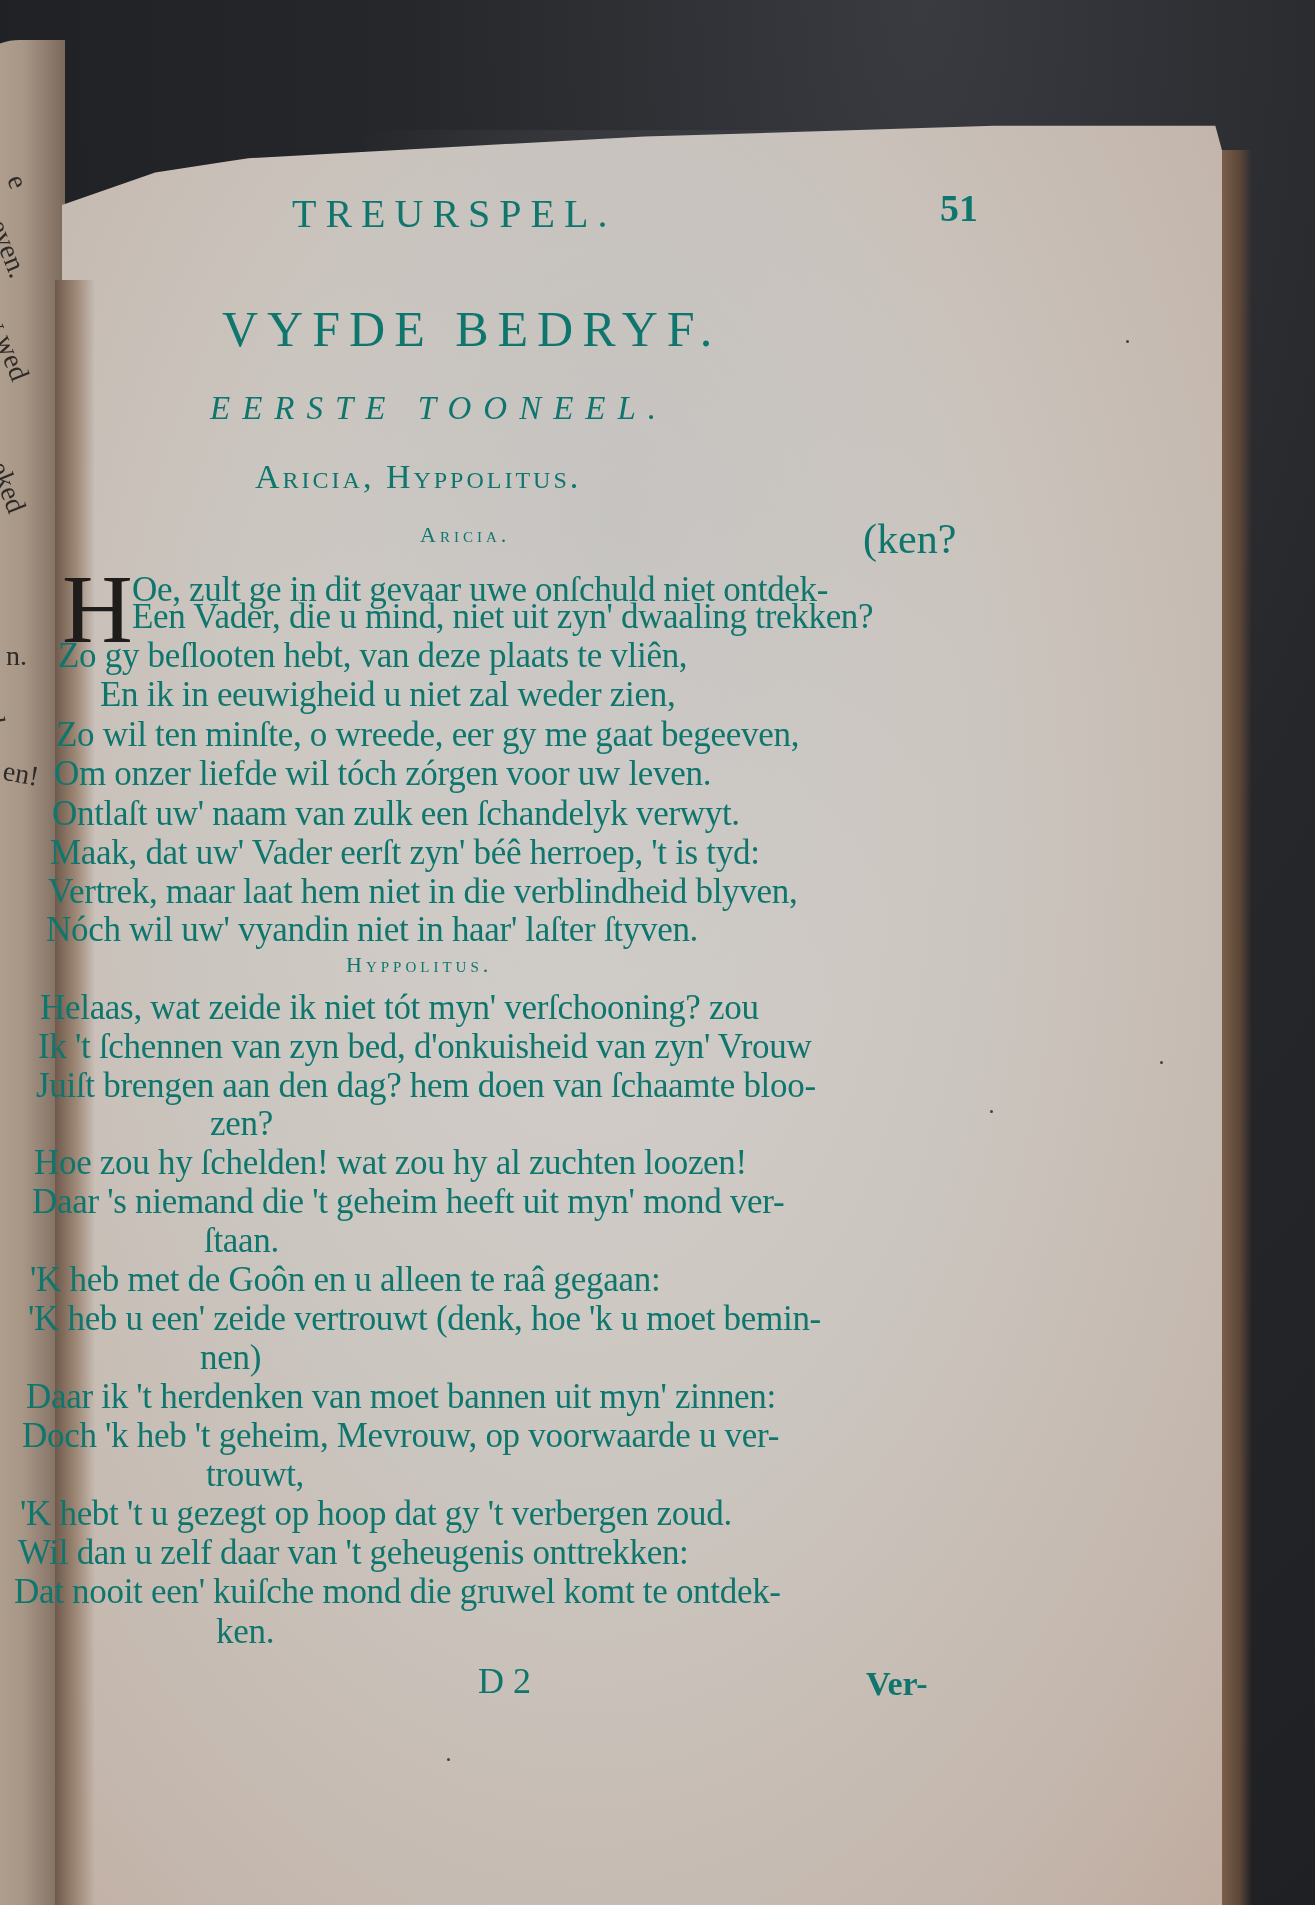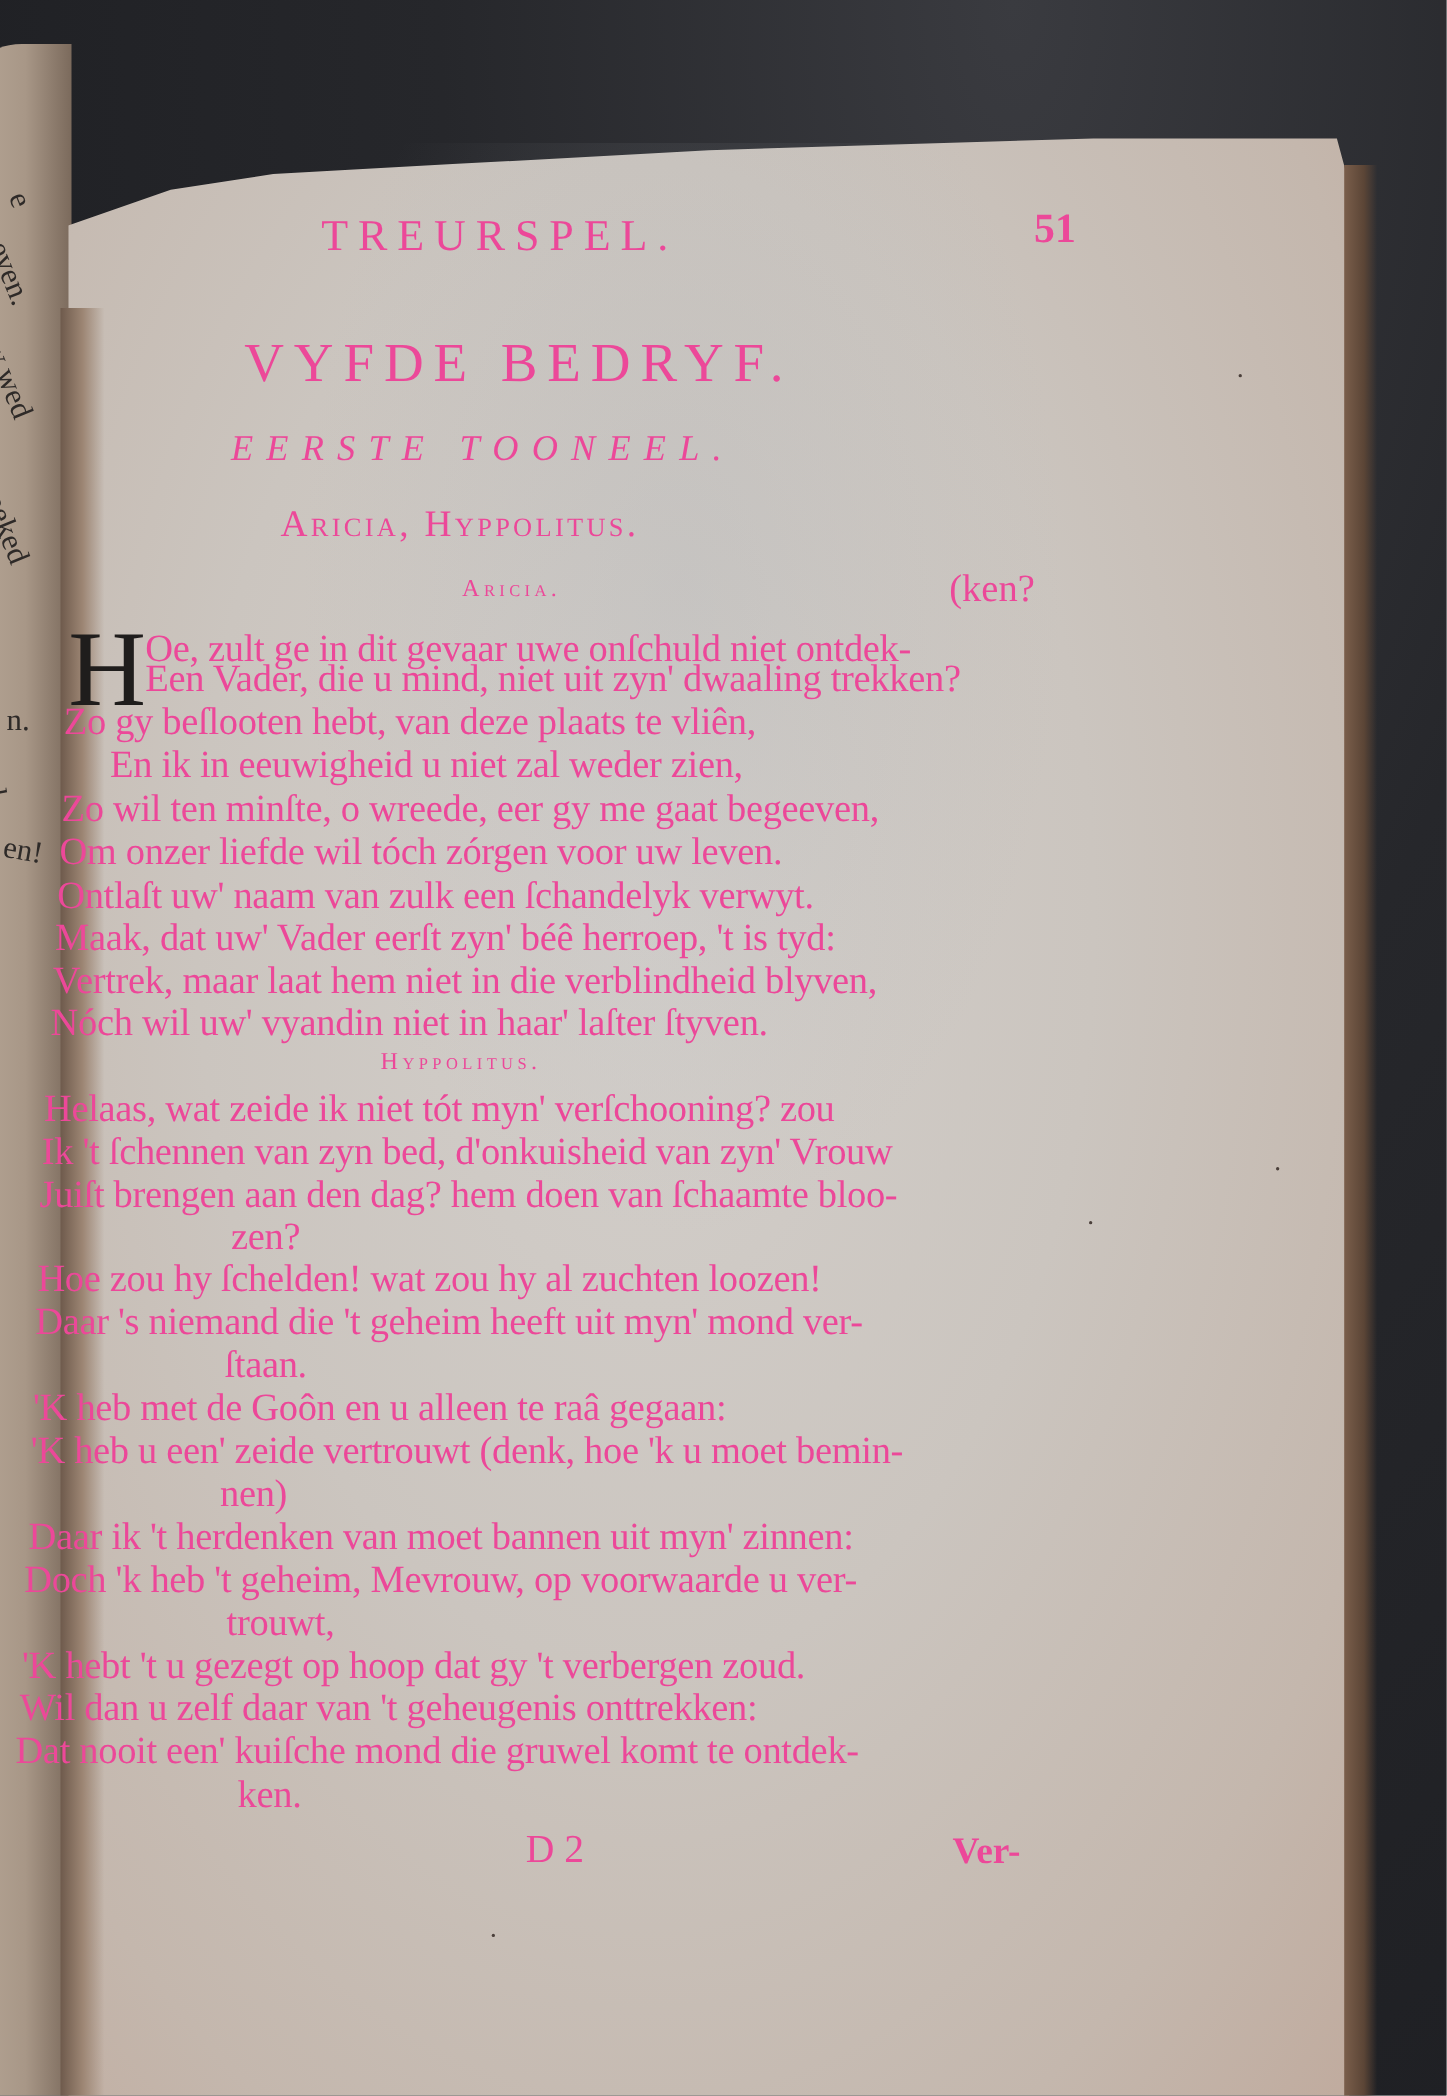--- a/index.html
+++ b/index.html
@@ -38,29 +38,29 @@
     clip-path: polygon(0% 5%, 8% 3.2%, 14% 2.6%, 16% 2.4%, 30% 1.9%, 50% 1.2%, 80% 0.6%, 99% 0.6%, 100% 3%, 100% 100%, 0% 100%);
   }
   .page-edge {
     position:absolute; left:1222px; top:150px; width:30px; height:1760px;
     background: linear-gradient(90deg, #7a5e4b 0%, #5b4536 60%, rgba(40,30,25,0) 100%);
   }
   .bleed {
     position:absolute; left:270px; top:130px; width:700px; height:1000px;
     background: radial-gradient(ellipse at 50% 40%, rgba(170,175,180,0.25), rgba(0,0,0,0) 70%);
   }
-  .ink { position:absolute; color:#ec4899; white-space:nowrap; }
+  .ink { position:absolute; color:#0f766e; white-space:nowrap; }
   .running-head { left:292px; top:190px; font-size:40px; letter-spacing:9px; }
   .page-number { left:940px; top:186px; font-size:38px; font-weight:bold; }
   .act-title { left:222px; top:300px; font-size:50px; letter-spacing:9px; }
   .scene-title { left:210px; top:390px; font-size:33px; letter-spacing:12px; font-style:italic; }
   .cast { left:255px; top:458px; font-size:34px; letter-spacing:3px; font-variant:small-caps; }
   .speaker { font-size:22px; letter-spacing:4px; font-variant:small-caps; }
   .line { font-size:35px; left:58px; letter-spacing:-0.3px; }
-  .turn { font-size:35px; }
+  .turn { font-size:42px; }
   .dropcap {
     position:absolute; left:62px; top:560px; font-size:98px; line-height:1; color:#1f1d1c;
   }
   .sig { left:478px; top:1660px; font-size:36px; }
   .catch { left:866px; top:1665px; font-size:34px; font-weight:bold; }
   .speck { position:absolute; width:3px; height:3px; background:#4a3f3a; border-radius:50%; }
 </style>
 </head>
 <body>
 

